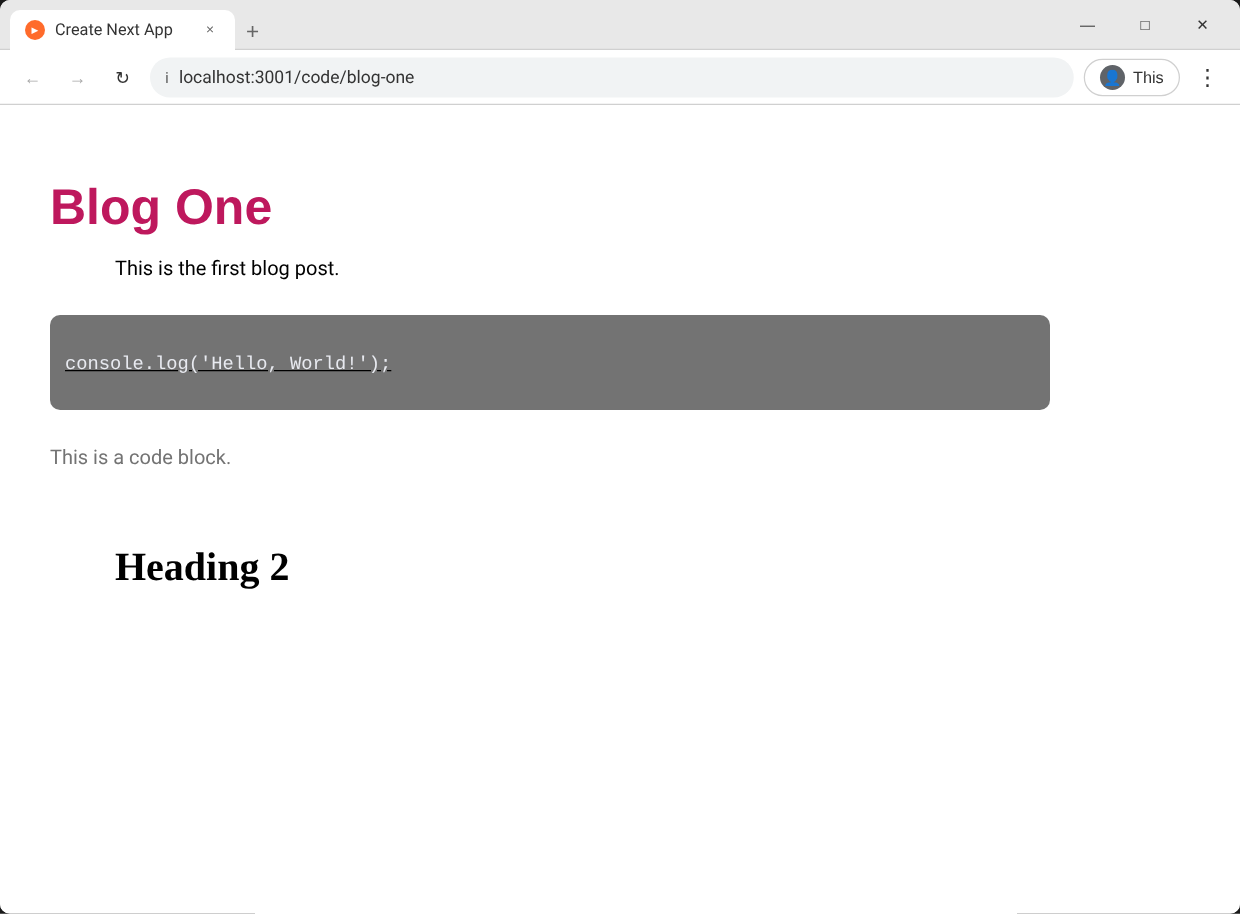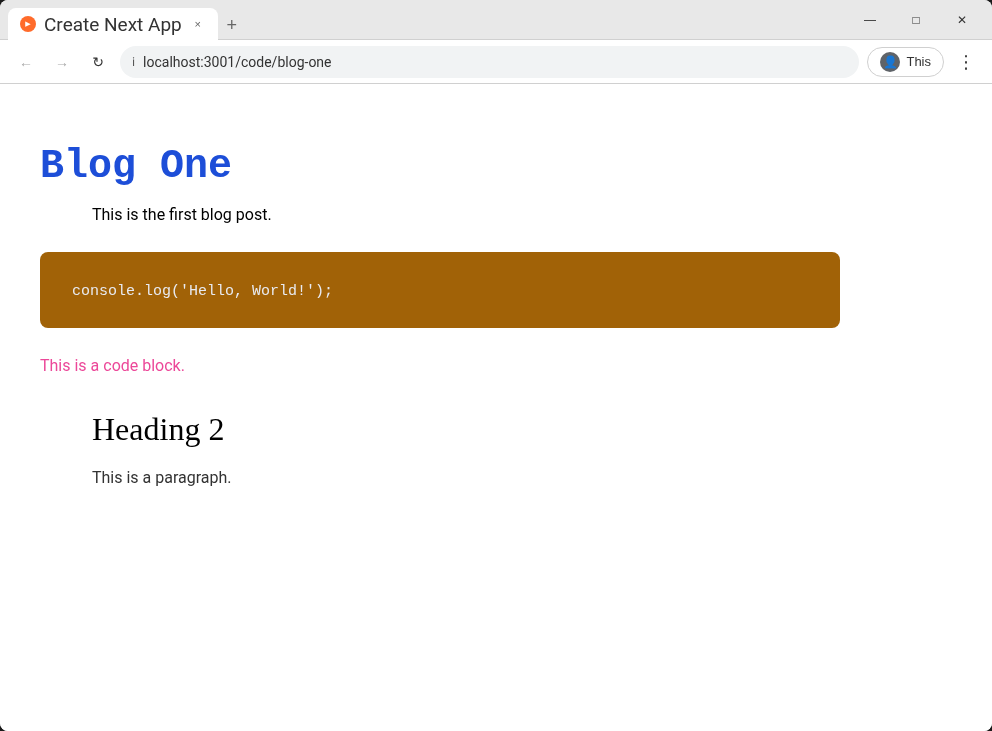--- a/index.html
+++ b/index.html
@@ -76,21 +76,21 @@
       content: '▶';
       font-size: 7px;
       color: white;
     }
 
     .tab-title {
       flex: 1;
       white-space: nowrap;
       overflow: hidden;
       text-overflow: ellipsis;
-      font-size: 19px;
+      font-size: 13px;
     }
 
     .tab-close {
       width: 16px;
       height: 16px;
       border-radius: 50%;
       border: none;
       background: transparent;
       cursor: pointer;
       display: flex;
@@ -244,56 +244,57 @@
     }
 
     .page-content::-webkit-scrollbar-thumb {
       background: #c1c1c1;
       border-radius: 6px;
     }
 
     .blog-title {
       font-size: 40px;
       font-weight: 800;
-      color: #1d4ed8;
+      color: #be185d;
       margin-bottom: 16px;
-      font-family: Liberation Mono, monospace;
+      font-family: Liberation Sans, sans-serif;
     }
 
     .blog-subtitle {
       font-size: 16px;
       color: #000000;
       margin-left: 52px;
       margin-bottom: 28px;
     }
 
     .code-block {
-      background: #a16207;
+      background: #737373;
       border-radius: 8px;
-      padding: 28px 32px;
+      padding: 28px 12px;
       margin-bottom: 28px;
       max-width: 800px;
+      text-decoration: underline;
     }
 
     .code-block code {
       font-family: 'Courier New', Courier, monospace;
       font-size: 15px;
       color: #e8eaf0;
       white-space: pre;
     }
 
     .code-description {
       font-size: 16px;
-      color: #ec4899;
-      margin-bottom: 36px;
+      color: #737373;
+      margin-bottom: 60px;
     }
 
     .heading-2 {
       font-size: 32px;
-      font-weight: 400;
+      font-weight: 700;
       color: #000000;
       margin-bottom: 20px;
       margin-left: 52px;
       font-family: Georgia, serif;
     }
 
     .paragraph {
       font-size: 16px;
       color: #333;
       margin-left: 52px;
@@ -341,17 +342,16 @@
     <p class="blog-subtitle">This is the first blog post.</p>
 
     <div class="code-block">
       <code>console.log('Hello, World!');</code>
     </div>
 
     <p class="code-description">This is a code block.</p>
 
     <h2 class="heading-2">Heading 2</h2>
 
-    <p class="paragraph">This is a paragraph.</p>
 
   </div>
 
 </div>
 
 </body></html>

